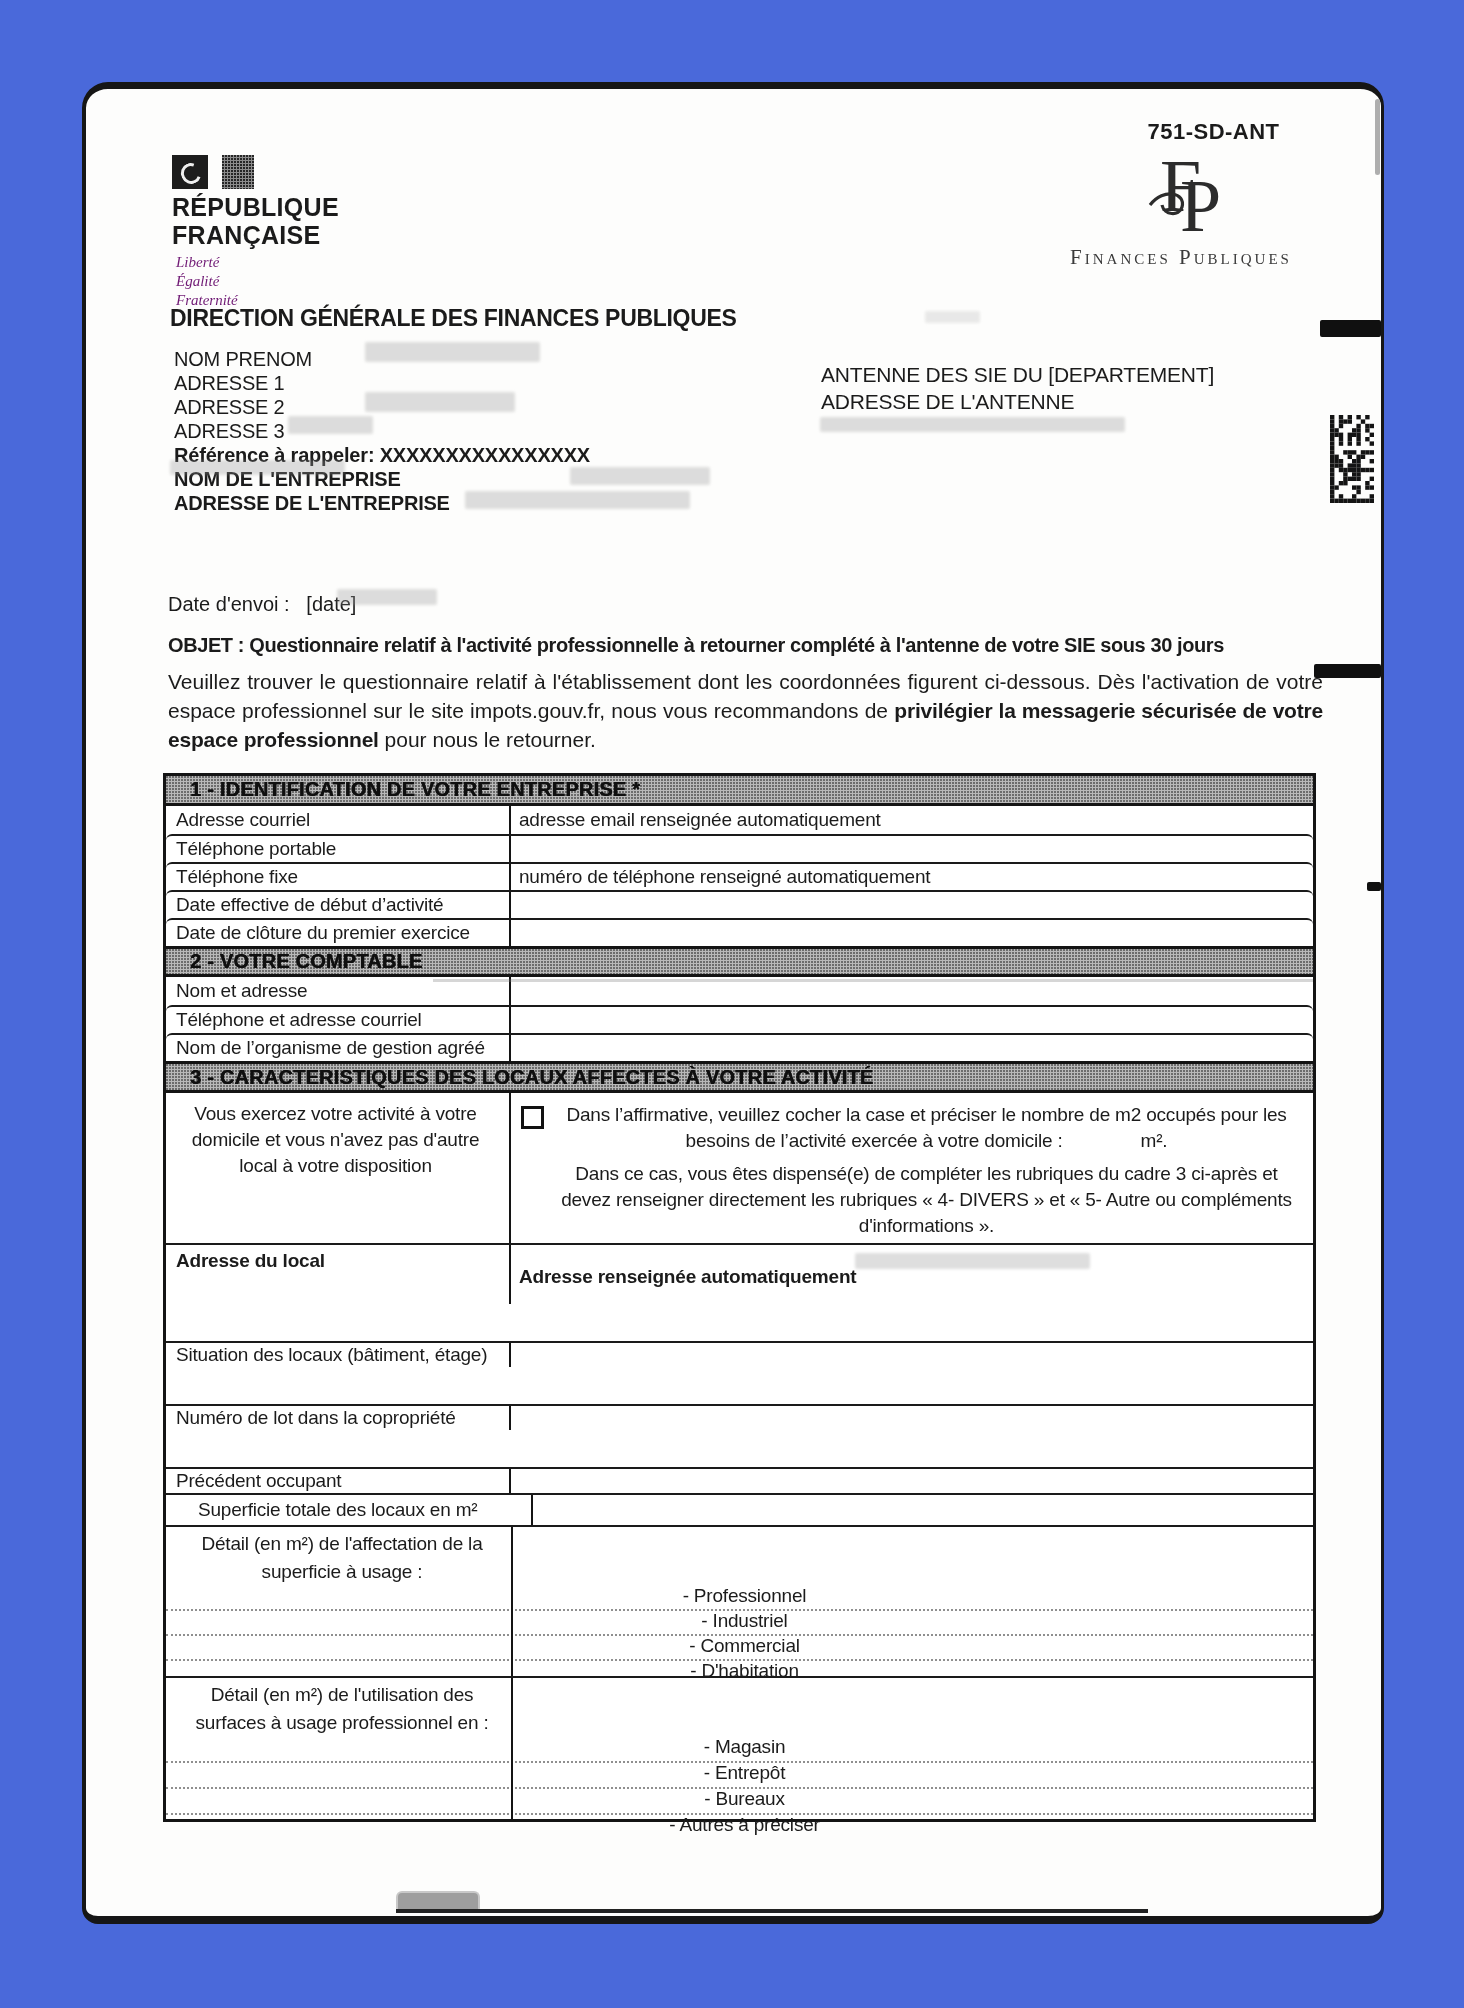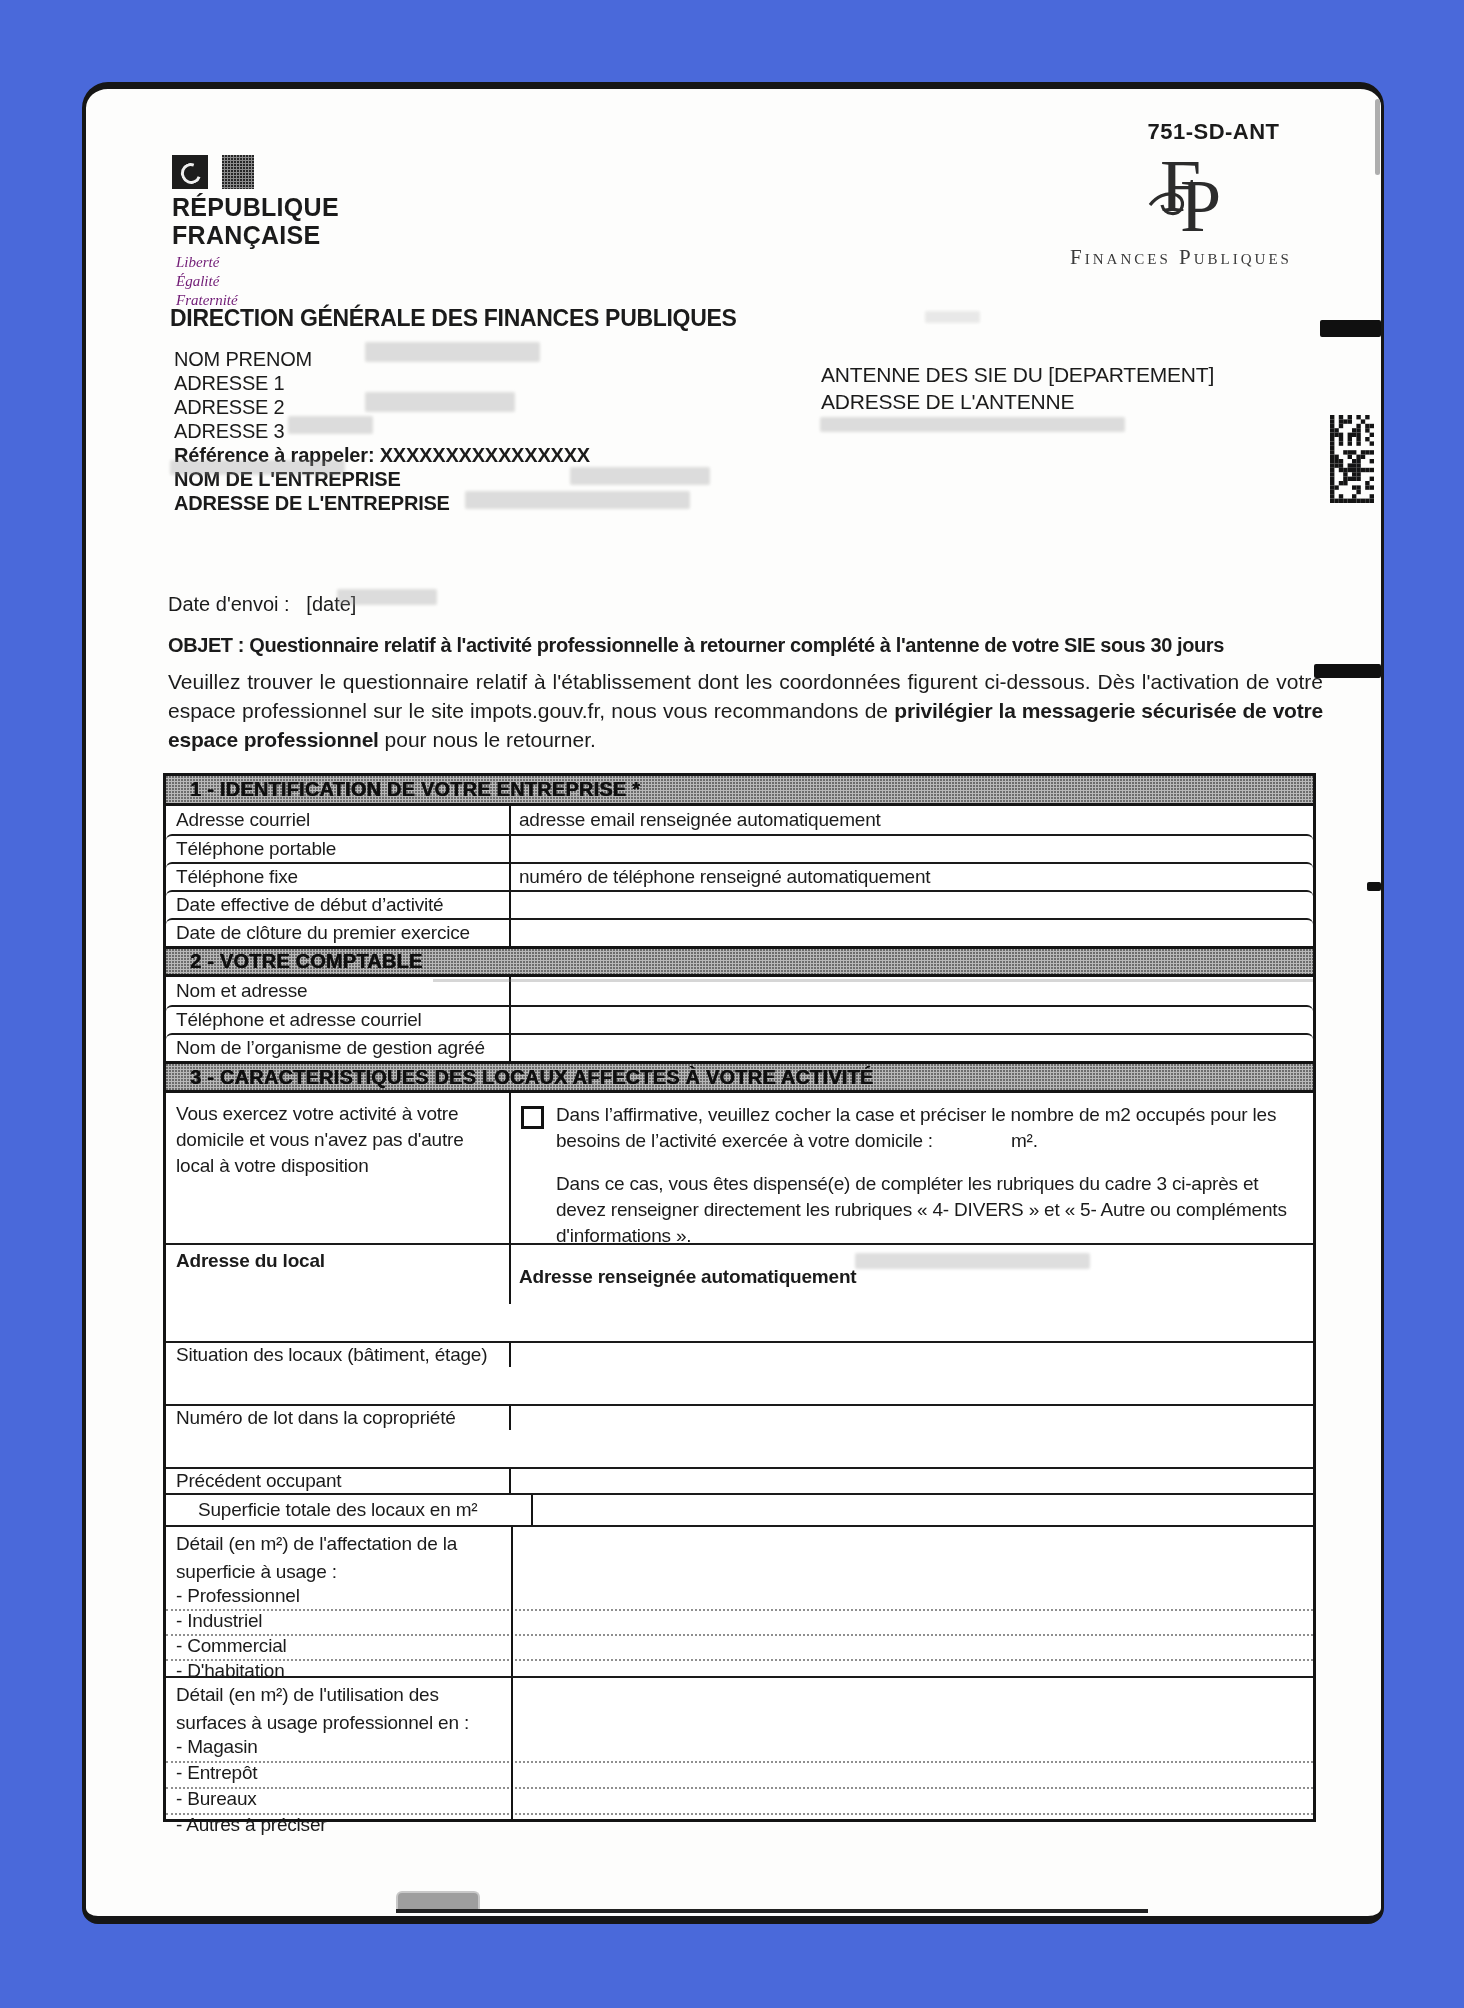--- a/index.html
+++ b/index.html
@@ -31,21 +31,21 @@
   .fp-wordmark{position:absolute;left:970px;top:156px;width:250px;text-align:center;
     font-family:"Liberation Serif",serif;font-variant:small-caps;font-size:21px;letter-spacing:3px;color:#3a3a3a;}
   .antenne{position:absolute;left:735px;top:272px;font-size:21px;line-height:27px;letter-spacing:-0.2px;}
   
   .date-line{position:absolute;left:82px;top:504px;font-size:20px;}
   .objet{position:absolute;left:82px;top:545px;width:1158px;font-size:20px;font-weight:bold;letter-spacing:-0.4px;}
   .intro{position:absolute;left:82px;top:578px;width:1155px;font-size:21px;line-height:29px;text-align:justify;}
   .intro b{letter-spacing:-0.2px;}
   
   .qtable{position:absolute;left:77px;top:684px;width:1153px;background:#fff;border:3px solid #141414;box-sizing:border-box;}
-  .qtable > *{box-sizing:border-box;}
+  .qtable > *{box-sizing:border-box;text-align:center;}
   .qtable > *:not(:first-child){border-top:2px solid #1a1a1a;}
   .sec-title{
     height:30px;display:flex;align-items:center;padding-left:24px;
     font-size:20px;font-weight:bold;letter-spacing:.2px;color:#101010;
     text-shadow:.6px 0 0 #101010;
     background-color:#b9b9b9;
     background-image:radial-gradient(circle at 1px 1px,#6c6c6c .85px,transparent 1.25px);
     background-size:3px 3px;
     border-top:3px solid #141414 !important;border-bottom:3px solid #141414;
   }
@@ -53,21 +53,21 @@
   .sec-title + .t-row{border-top:0 !important;}
   .t-row{display:grid;grid-template-columns:345px 1fr;}
   .t-row .label{border-right:2px solid #141414;display:flex;align-items:center;padding-left:10px;font-size:19px;letter-spacing:-0.2px;}
   .t-row .value{display:flex;align-items:center;padding-left:8px;font-size:19px;letter-spacing:-0.2px;}
   .h28{height:28px;border-radius:6px;} .h32{height:32px;padding-left:22px;} .h38{height:26px;margin-top:37px;}
   .row-home{height:150px;}
   .row-home .label{align-items:flex-start;padding-top:8px;line-height:26px;padding-right:14px;}
   .home-cell{display:flex;align-items:flex-start !important;padding:9px 16px 0 10px;}
   .checkbox{flex:none;width:17px;height:17px;border:3px solid #111;margin:4px 12px 0 2px;background:#fff;}
   .home-text{font-size:19px;line-height:26px;}
-  .home-note{margin-top:17px;font-size:19px;line-height:26px;}
+  .home-note{margin-top:7px;font-size:19px;line-height:26px;}
   .area-gap{display:inline-block;width:78px;}
   .row-address{height:61px;}
   .row-address .label{align-items:flex-start;padding-top:5px;font-weight:bold;}
   .row-address .value{align-items:flex-start;padding-top:21px;font-weight:bold;}
   .detail-row{position:relative;}
   .detail-divider{position:absolute;left:345px;top:0;bottom:0;width:2px;background:#141414;}
   .detail-intro{width:332px;padding:3px 0 0 10px;font-size:19px;line-height:28px;letter-spacing:-0.2px;}
   .detail-item{height:23px;line-height:20px;padding-left:10px;font-size:19px;letter-spacing:-0.2px;border-bottom:2px dotted #8f8f8f;}
   .detail-item.last{border-bottom:none;}
   .dr1{height:151px;} .dr2{height:143px;}

